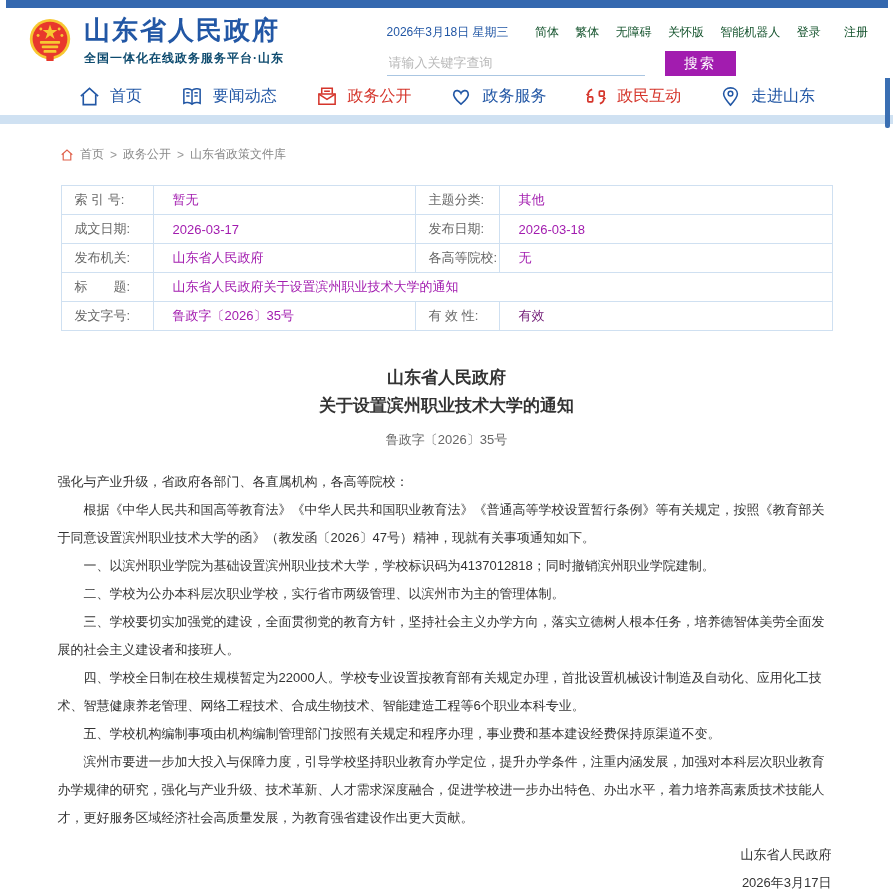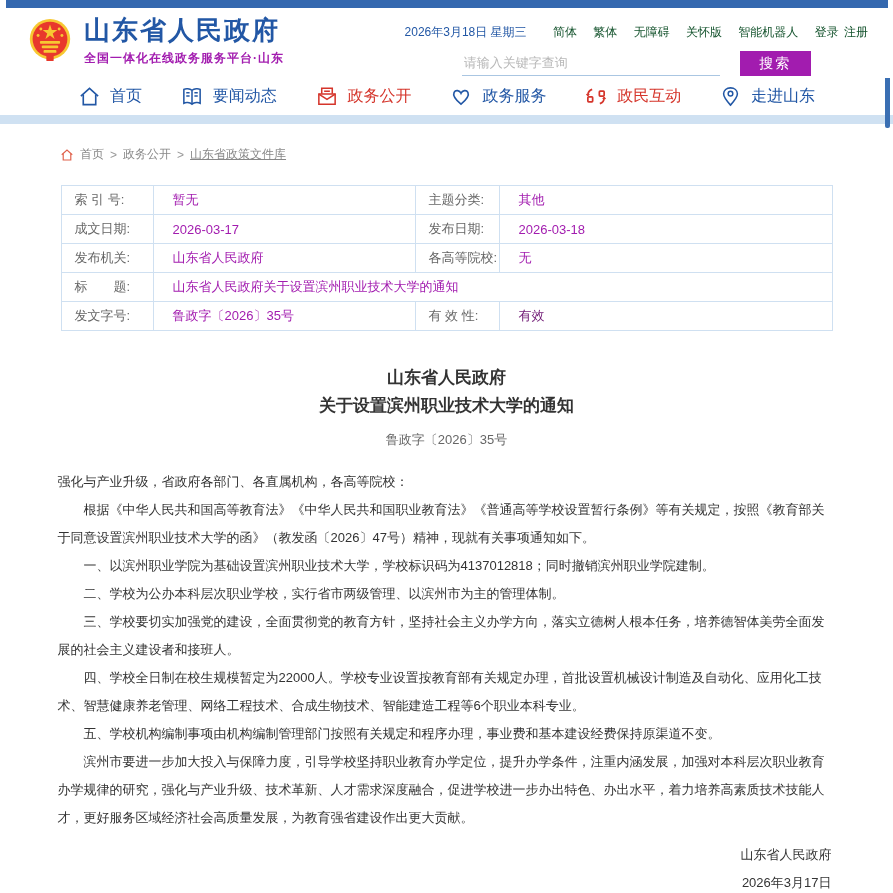--- a/index.html
+++ b/index.html
@@ -7,44 +7,44 @@
     font-family:"Liberation Sans","DejaVu Sans",sans-serif; }
   .topbar { position:absolute; top:0; left:6px; right:5px; height:8px; background:#3468af; }
   .scroll-thumb { position:absolute; top:10px; right:3px; width:5px; height:118px; background:#3a6fb3; border-radius:2px; }
 
   
   .header { position:relative; height:70px; margin-top:8px; background:#fff; }
   .logo-wrap { position:absolute; left:28px; top:5px; display:flex; align-items:flex-start; cursor:pointer; }
   .emblem { width:44px; height:46px; margin-top:4px; }
   .brand { margin-left:12px; }
   .brand-title { font-size:26px; font-weight:bold; color:#2257a5; letter-spacing:2px; line-height:34px; }
-  .brand-sub { font-size:12px; font-weight:bold; color:#a21caf; margin-top:3px; letter-spacing:1px; }
+  .brand-sub { font-size:12px; font-weight:bold; color:#0c4a6e; margin-top:3px; letter-spacing:1px; }
   .header-right { position:absolute; right:25px; top:16px; text-align:right; }
   .tb-row { font-size:12px; color:#2257a5; }
   .tb-date { margin-right:10px; }
   .tb-link { margin-left:13px; color:#14532d; text-decoration:none; cursor:pointer; }
-  .tb-link.tight { margin-left:2px; }
-  .search-row { margin-top:10px; display:flex; align-items:center; justify-content:center; }
+  .tb-link.tight { margin-left:20px; }
+  .search-row { margin-top:10px; display:flex; align-items:center; justify-content:flex-start; }
   .search-input { width:258px; border:none; border-bottom:1px solid #aac6e2; font-size:13px;
     color:#333; padding:3px 2px 5px; outline:none; }
   .search-input::placeholder { color:#b8b8b8; }
   .search-btn { margin-left:20px; width:71px; height:25px; background:#a21caf; color:#fff;
     font-size:14px; border:none; cursor:pointer; letter-spacing:2px; }
 
   
   .nav { height:37px; display:flex; align-items:center; justify-content:space-between; padding:0 78px; }
   .nav-item { display:flex; align-items:center; gap:9px; font-size:16px; color:#2257a5; cursor:pointer; }
   .nav-item.red { color:#d5352b; }
   .nav-item svg { display:block; }
   .band { height:9px; background:#cfe1f2; }
 
   
   .breadcrumb { margin:22px 0 0 60px; font-size:12px; color:#888; display:flex; align-items:center; gap:6px; }
   .crumb { color:#888; cursor:pointer; }
-  .crumb.current { cursor:default;text-decoration:underline; }
+  .crumb.current { cursor:default; }
   .crumb-sep { color:#999; }
 
   
   table.meta { border-collapse:collapse; table-layout:fixed; width:772px; margin:22px auto 0; }
   table.meta td { border:1px solid #cfe0f1; height:29px; font-size:13px; overflow:hidden; white-space:nowrap;margin-left:36px; }
   td.mlabel { color:#666; padding-left:13px; }
   td.mvalue { color:#a21caf; padding-left:19px; }
   td.mvalue.valid { color:#701a75; }
 
   

